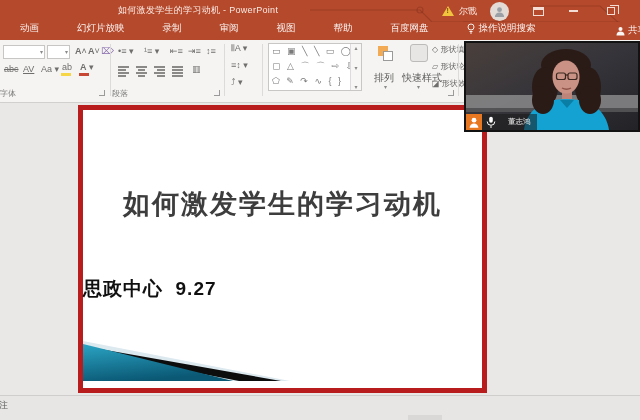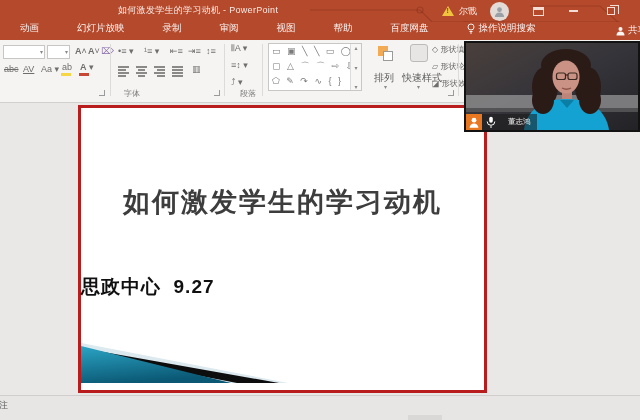--- a/index.html
+++ b/index.html
@@ -28,21 +28,21 @@
   #tabrow { left:0; top:22px; width:640px; height:18px; background:#b5492c; display:flex; align-items:flex-start;
             padding-left:20px; overflow:hidden;gap:24px; }
   .tab { font-size:9.5px; color:rgba(255,255,255,.93); margin-right:14px; white-space:nowrap; }
   #tellme { display:flex; align-items:center; gap:4px; font-size:9.5px; color:rgba(255,255,255,.93); white-space:nowrap; }
   #share-btn { position:absolute; left:616px; top:24px; display:flex; gap:3px; align-items:center;
                font-size:9.5px; color:rgba(255,255,255,.95); white-space:nowrap; }
 
   
   #ribbon { left:0; top:40px; width:640px; height:63px; background:#f5f4f2; border-bottom:1px solid #d2d0ce; overflow:hidden; }
   .vdiv { position:absolute; top:4px; height:52px; width:1px; background:#dddbd9; }
-  .grouplabel { position:absolute; top:48px; font-size:8px; color:#7a7a7a; text-align:right;margin-left:32px; }
+  .grouplabel { position:absolute; top:48px; font-size:8px; color:#7a7a7a; text-align:left; }
   .launcher { position:absolute; top:50px; width:6px; height:6px; border-right:1px solid #9a9a9a; border-bottom:1px solid #9a9a9a; }
   .combo { position:absolute; height:14px; background:#fff; border:1px solid #c8c6c4; }
   .combo:after { content:"▾"; position:absolute; right:1px; top:2px; font-size:6px; color:#8a8a8a; }
   .ricon { position:absolute; font-size:9px; color:#6f6e6d; white-space:nowrap; }
   .ricon b { font-weight:bold; }
   .cstrip { position:absolute; width:10px; height:3px; }
   .bars { position:absolute; width:11px; }
   .bars i { display:block; height:1.5px; background:#8a8988; margin-bottom:1.5px; }
   .bars.c i:nth-child(2), .bars.c i:nth-child(4) { width:70%; margin:0 auto 1.5px; }
   .bars.l i:nth-child(2), .bars.l i:nth-child(4) { width:70%; }
@@ -54,21 +54,21 @@
   #arrange-ic { position:absolute; left:378px; top:6px; width:16px; height:16px; }
   #arrange-ic .b1 { position:absolute; left:0; top:0; width:10px; height:10px; background:#f2ab54; }
   #arrange-ic .b2 { position:absolute; left:5px; top:5px; width:10px; height:10px; background:#fff; border:1px solid #9a9a9a; }
   .btnlabel { position:absolute; font-size:10px; color:#595958; white-space:nowrap; }
   .dropcaret { position:absolute; font-size:6px; color:#8a8a8a; }
   #quick-ic { position:absolute; left:410px; top:4px; width:18px; height:18px; background:#e8e6e4; border:1px solid #bdbbb9; border-radius:3px; }
   .fmtrow { position:absolute; left:432px; font-size:8px; color:#6f6e6d; white-space:nowrap; }
 
   
   #canvas { left:0; top:103px; width:640px; height:292px; background:#e9e8e7; }
-  #slide { position:absolute; left:78px; top:2px; width:409px; height:288px; background:#fff; border:3px solid #b91c1c; }
+  #slide { position:absolute; left:78px; top:2px; width:409px; height:288px; background:#fff; border:5px solid #b91c1c; }
   #slide-title { position:absolute; left:0; top:76px; width:100%; text-align:center; font-size:27px; font-weight:bold;
                  color:#3d3d3d; letter-spacing:2px; white-space:nowrap; }
   #slide-subtitle { position:absolute; left:0; top:166px; width:100%; text-align:left; font-size:19px; font-weight:bold;
                     color:#101010; letter-spacing:1px; white-space:pre; }
   #slide-deco { position:absolute; left:0; bottom:0; }
 
   
   #statusbar { left:0; top:395px; width:640px; height:25px; background:#e7e6e5; border-top:1px solid #cfcecd; overflow:hidden; }
   #status-partial { position:absolute; left:-10px; top:3px; font-size:9px; color:#5a5a5a; }
   #status-chip { position:absolute; left:408px; top:19px; width:34px; height:5px; background:#d9d8d6; }

